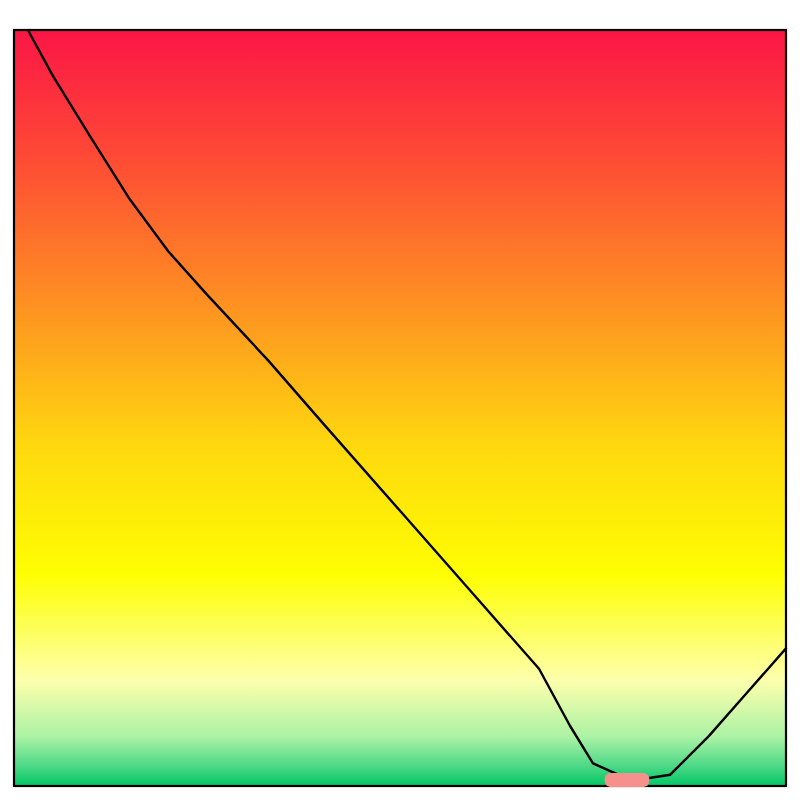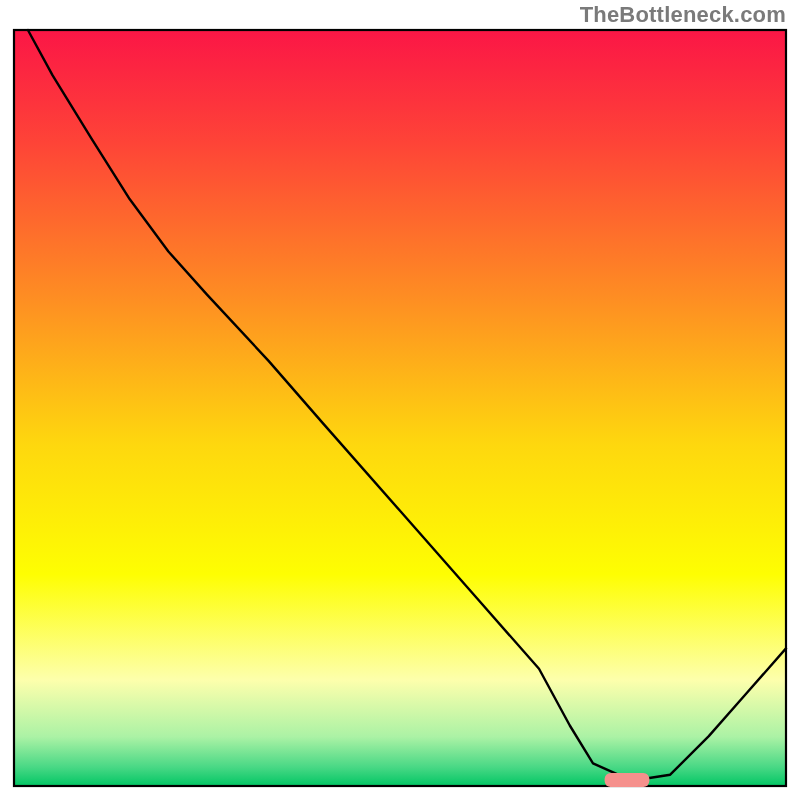--- a/index.html
+++ b/index.html
@@ -56,14 +56,13 @@
 
     <rect id="plot-bg" fill="url(#bg-grad)" x="14" y="30" width="772" height="756"></rect>
 
     <rect id="plot-frame" fill="none" stroke="#000000" stroke-width="2.2" x="14" y="30" width="772" height="756"></rect>
 
     <path id="curve-path" fill="none" stroke="#000000" stroke-width="2.4" stroke-linecap="round" stroke-linejoin="round" d="M 27.9 30.0 L 52.6 75.4 L 91.2 138.1 L 129.8 199.3 L 168.4 251.5 L 207.0 294.6 L 268.8 361.1 L 322.8 423.1 L 400.0 510.8 L 477.2 598.5 L 539.0 668.8 L 569.8 725.5 L 593.0 763.3 L 631.6 780.7 L 670.2 774.7 L 708.8 736.1 L 747.4 692.3 L 786.0 648.4"></path>
 
     <rect id="marker-rect" rx="6" ry="6" x="604.6" width="44.8" y="773.0" height="14" fill="#f5908c"></rect>
   </svg>
 
-  <div class="watermark">TheBottleneck.com</div>
 </div>
 
 </body></html>

